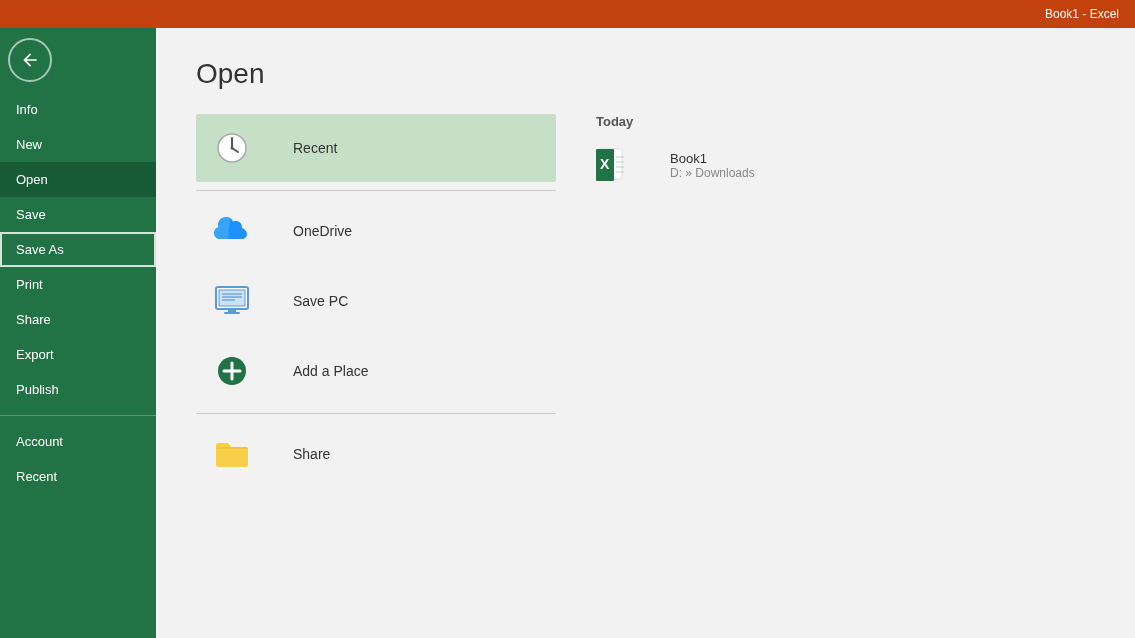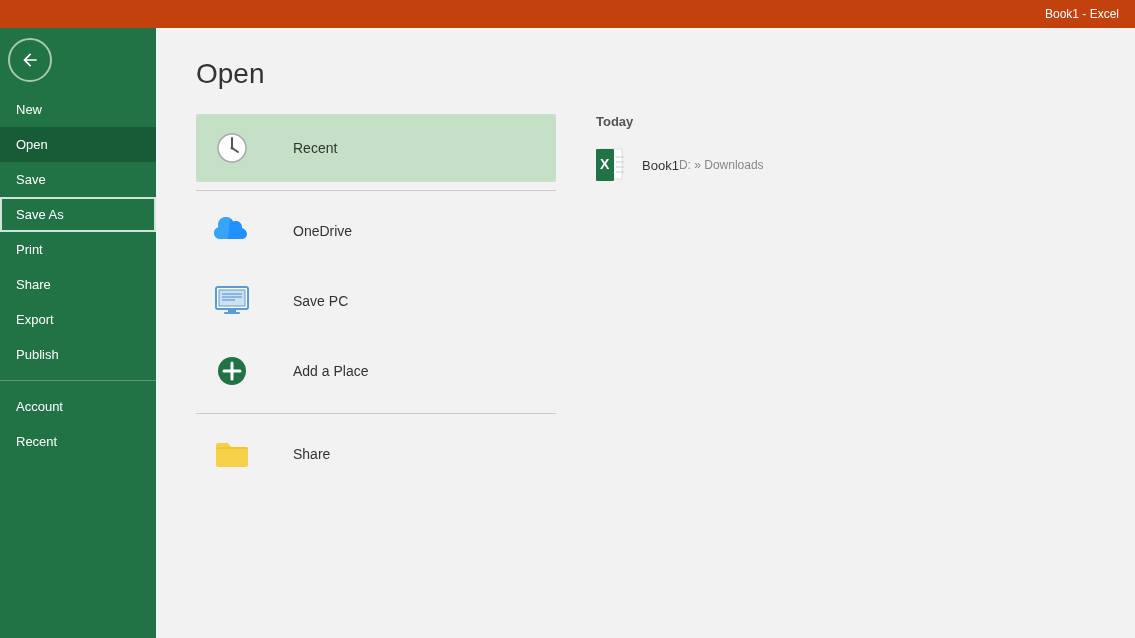--- a/index.html
+++ b/index.html
@@ -173,21 +173,22 @@
 
     .file-icon {
       width: 36px;
       height: 36px;
       margin-right: 10px;
       flex-shrink: 0;
     }
 
     .file-info {
       display: flex;
-      flex-direction: row;
+      flex-direction: column;
+      margin-left: 28px;
     }
     .file-name {
       font-size: 13px;
       color: #333;
     }
     .file-path {
       font-size: 12px;
       color: #888;
     }
 
@@ -214,20 +215,23 @@
   <div class="sidebar">
 
     <div class="back-button">
       <svg viewBox="0 0 24 24" xmlns="http://www.w3.org/2000/svg">
         <path d="M20 11H7.83l5.59-5.59L12 4l-8 8 8 8 1.41-1.41L7.83 13H20v-2z"></path>
       </svg>
     </div>
 
     <div class="sidebar-nav">
 
+      <div class="sidebar-item">
+        <span>Info</span>
+      </div>
 
       <div class="sidebar-item">
         <span>New</span>
       </div>
 
       <div class="sidebar-item active">
         <span>Open</span>
       </div>
 
       <div class="sidebar-item">

